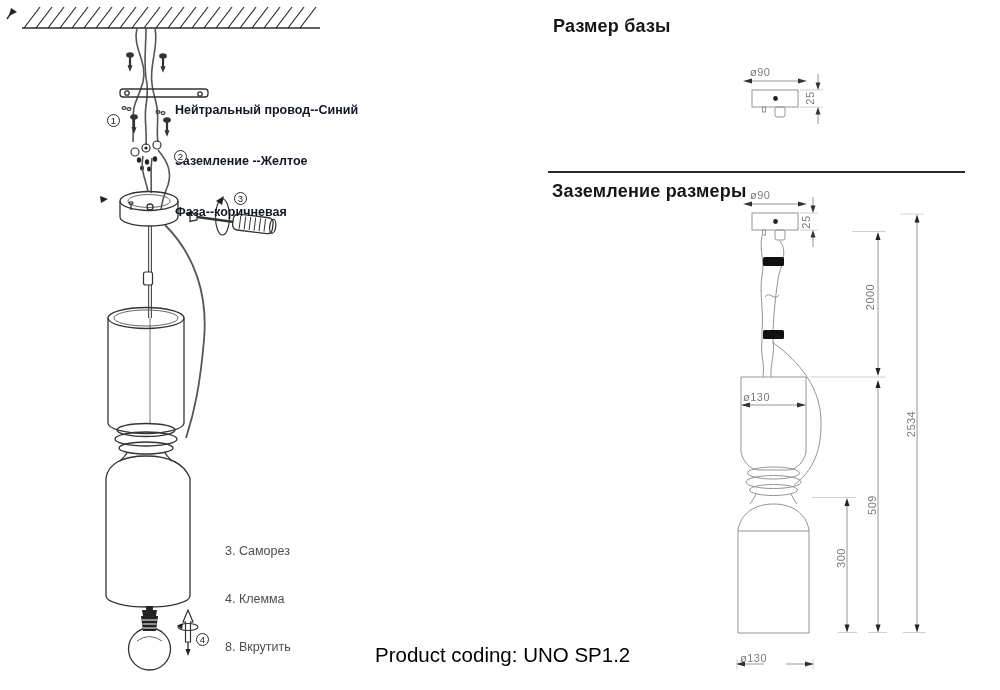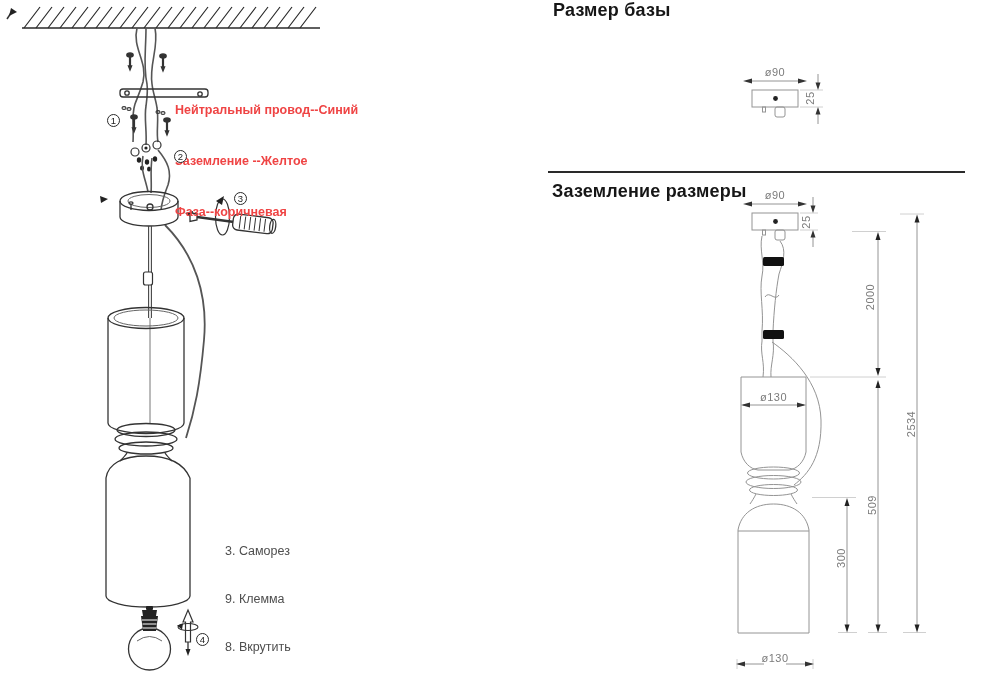--- a/index.html
+++ b/index.html
@@ -1,24 +1,24 @@
 <!DOCTYPE html>
 <html><head>
 <meta charset="utf-8">
 <style>
   html,body{margin:0;padding:0;background:#fff;}
   .page{position:relative;width:1000px;height:690px;background:#ffffff;overflow:hidden;
         font-family:"Liberation Sans",sans-serif;}
   svg{position:absolute;left:0;top:0;}
   .txt{position:absolute;white-space:pre;}
   .heading{font-weight:bold;font-size:18px;color:#161616;letter-spacing:.2px;}
-  .wire-labels{font-weight:bold;font-size:12.5px;line-height:17px;color:#ef4444;}
+  .wire-labels{font-weight:bold;font-size:12.5px;line-height:17px;color:#0f172a;}
   .legend{font-size:12.5px;line-height:16px;color:#4e4e4e;}
   .dim{font-size:11px;color:#7b7b7b;letter-spacing:.5px;}
-  .dim.center{text-align:center;}
+  .dim.center{text-align:left;}
   .dim.rot{transform:translate(-50%,-50%) rotate(-90deg);transform-origin:center;}
   .callout{position:absolute;width:13px;height:13px;border:1.3px solid #2a2a2a;border-radius:50%;
            background:#fff;display:flex;align-items:center;justify-content:center;
            font-size:9.5px;color:#222;box-sizing:border-box;}
   .footer{font-size:20.5px;color:#000;}
 </style>
 </head>
 <body>
 
 <div class="page">
@@ -302,34 +302,35 @@
     </div>
   <div class="callout" style="left:234px;top:192px;">
       <span>3</span>
     </div>
   <div class="callout" style="left:196px;top:633px;">
       <span>4</span>
     </div>
 
   <div class="txt legend" style="left:225px;top:511px;">
     <div>3. Саморез</div>
-    <div>9. Клемма</div>
+    <div>4. Клемма</div>
     <div>8. Вкрутить</div>
     <div>4. E27 лампа</div>
   </div>
 
-  <div class="txt heading" style="left:553px;top:0;">Размер базы</div>
+  <div class="txt heading" style="left:553px;top:16px;">Размер базы</div>
   <div class="txt heading" style="left:552px;top:181px;">Заземление размеры</div>
 
   <div class="txt dim center" style="left:750px;top:66px;width:50px;">ø90</div>
   <div class="txt dim rot" style="left:810px;top:98px;">25</div>
 
   <div class="txt dim center" style="left:750px;top:189px;width:50px;">ø90</div>
   <div class="txt dim rot" style="left:806px;top:222px;">25</div>
   <div class="txt dim rot" style="left:870px;top:297px;">2000</div>
   <div class="txt dim center" style="left:743px;top:391px;width:61px;">ø130</div>
   <div class="txt dim rot" style="left:911px;top:424px;">2534</div>
   <div class="txt dim rot" style="left:872px;top:505px;">509</div>
   <div class="txt dim rot" style="left:841px;top:558px;">300</div>
   <div class="txt dim center" style="left:740px;top:652px;width:70px;">ø130</div>
 
+  <div class="txt footer" style="left:375px;top:643px;">Product coding: UNO SP1.2</div>
 
 </div>
 
 </body></html>

